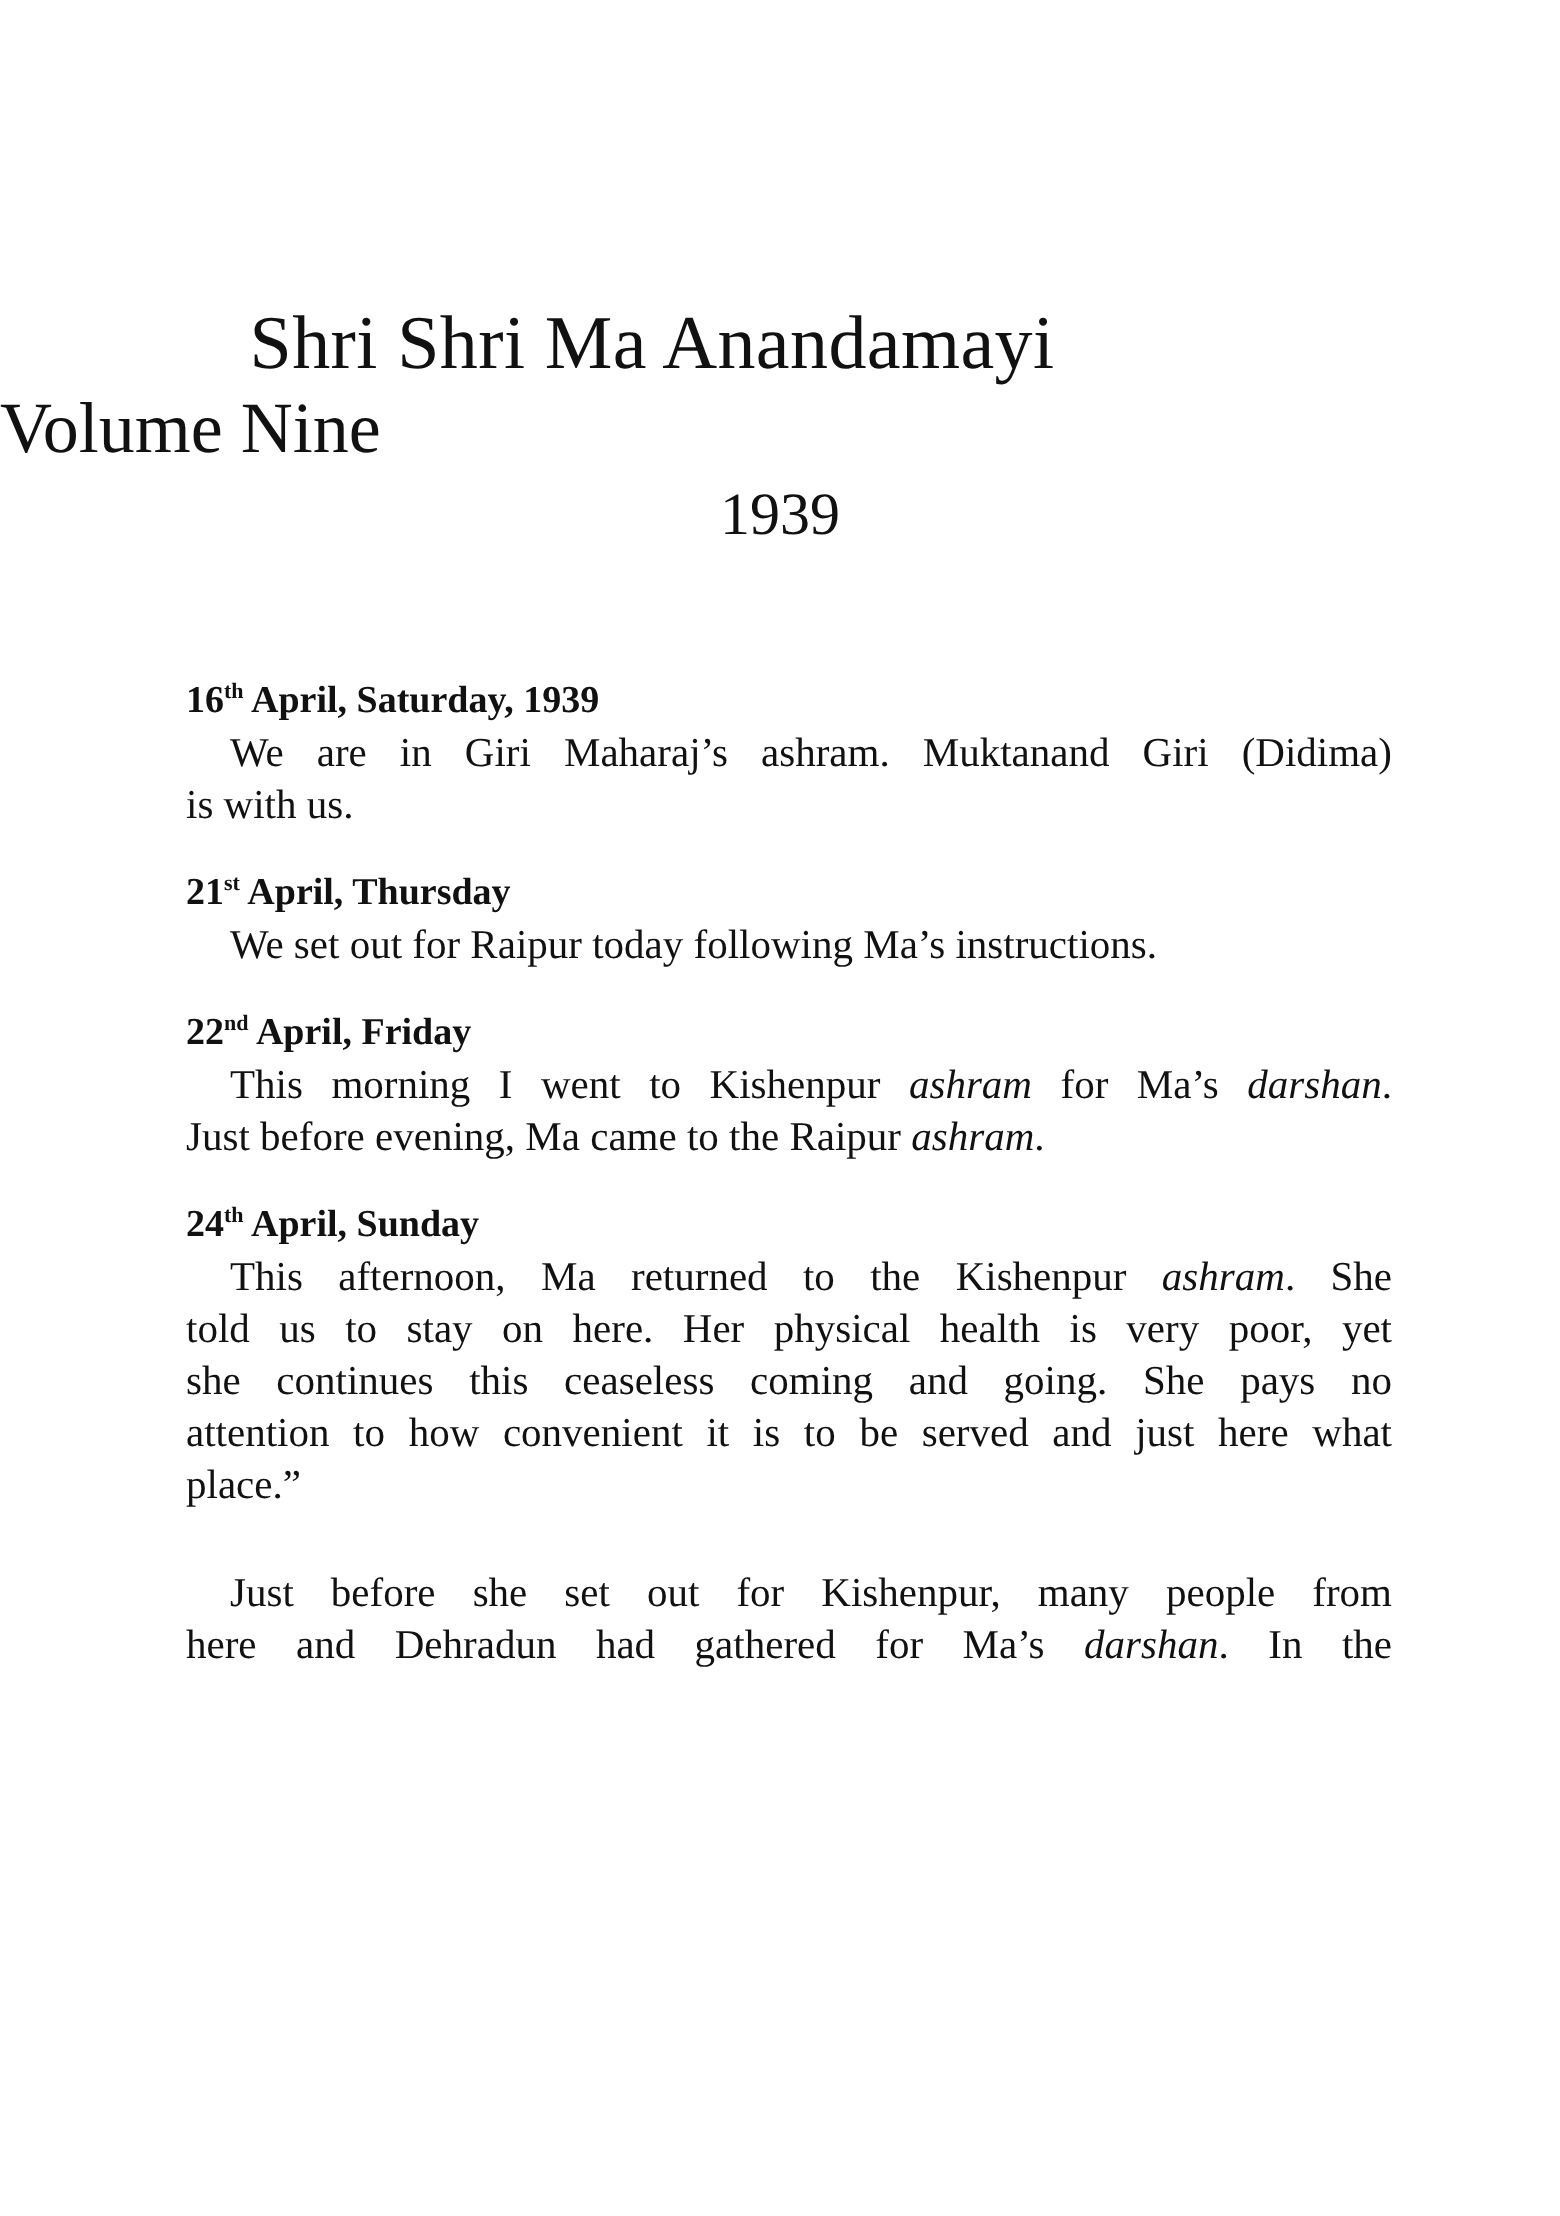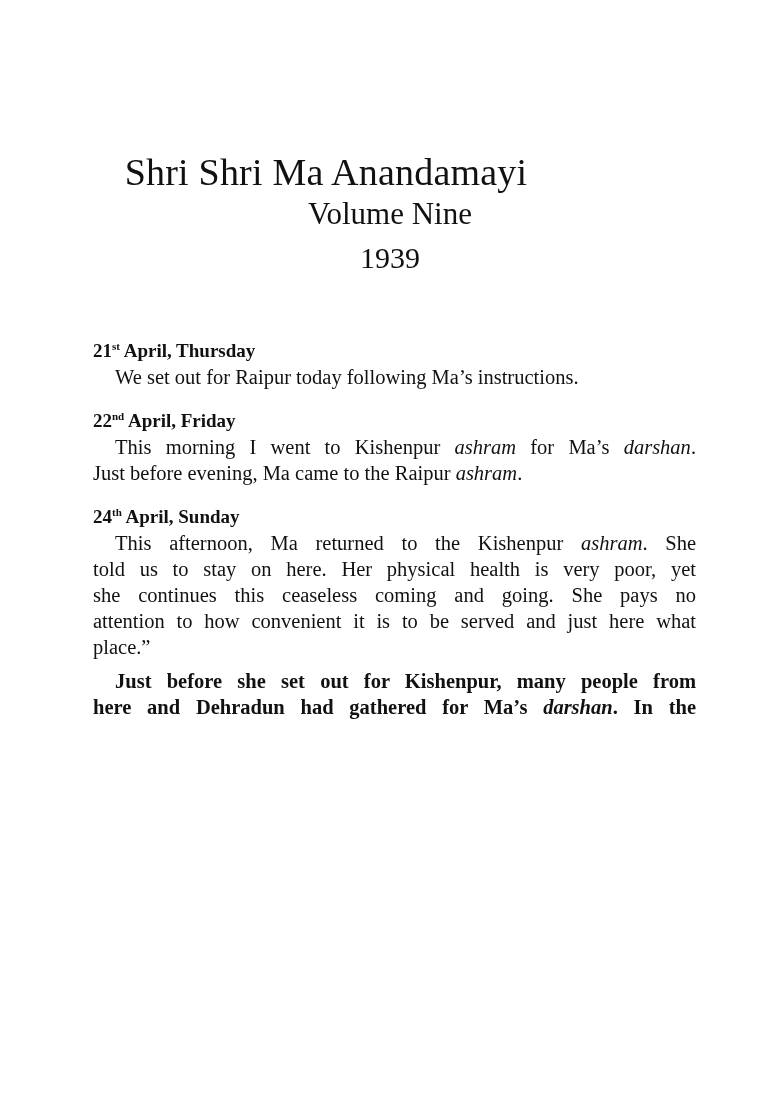--- a/index.html
+++ b/index.html
@@ -27,22 +27,21 @@
       left: 0; width: 652px;
       text-align: center;
       font-size: 38px;
       line-height: 44px;
       letter-spacing: 0.2px;
     }
     .subtitle {
       position: absolute;
       top: 196px;
       left: 0; width: 780px;
-      text-align: center;
-      font-size: 31px;
+      font-size: 36px;
       line-height: 36px;
     }
     .year {
       position: absolute;
       top: 240px;
       left: 0; width: 780px;
       text-align: center;
       font-size: 30px;
       line-height: 36px;
     }
@@ -66,21 +65,21 @@
       font-size: 11px;
       line-height: 0;
       vertical-align: 7px;
       font-weight: bold;
     }
     .para {
       margin: 0;
       text-indent: 22px;
       text-align: justify;
     }
-    .para + .para { margin-top: 8px; font-weight: bold; }
+    .para + .para { margin-top: 28px; }
     .line {
       display: block;
       text-align: justify;
       text-align-last: justify;
       white-space: nowrap;
     }
     .line.last {
       text-align-last: left;
     }
     .line.indent { padding-left: 22px; }
@@ -90,20 +89,27 @@
 <body>
 
 <div class="page">
 
   <div class="title">Shri Shri Ma Anandamayi</div>
   <div class="subtitle">Volume Nine</div>
   <div class="year">1939</div>
 
   <div class="body-text">
 
+    <div class="entry">
+      <p class="entry-heading"><span>16</span><sup>th</sup><span> April, Saturday, 1939</span></p>
+      <p class="para" style="text-indent:0">
+        <span class="line indent">We are in Giri Maharaj’s ashram. Muktanand Giri (Didima)</span>
+        <span class="line last">is with us.</span>
+      </p>
+    </div>
 
     <div class="entry">
       <p class="entry-heading"><span>21</span><sup>st</sup><span> April, Thursday</span></p>
       <p class="para" style="text-indent:0">
         <span class="line indent last">We set out for Raipur today following Ma’s instructions.</span>
       </p>
     </div>
 
     <div class="entry">
       <p class="entry-heading"><span>22</span><sup>nd</sup><span> April, Friday</span></p>

